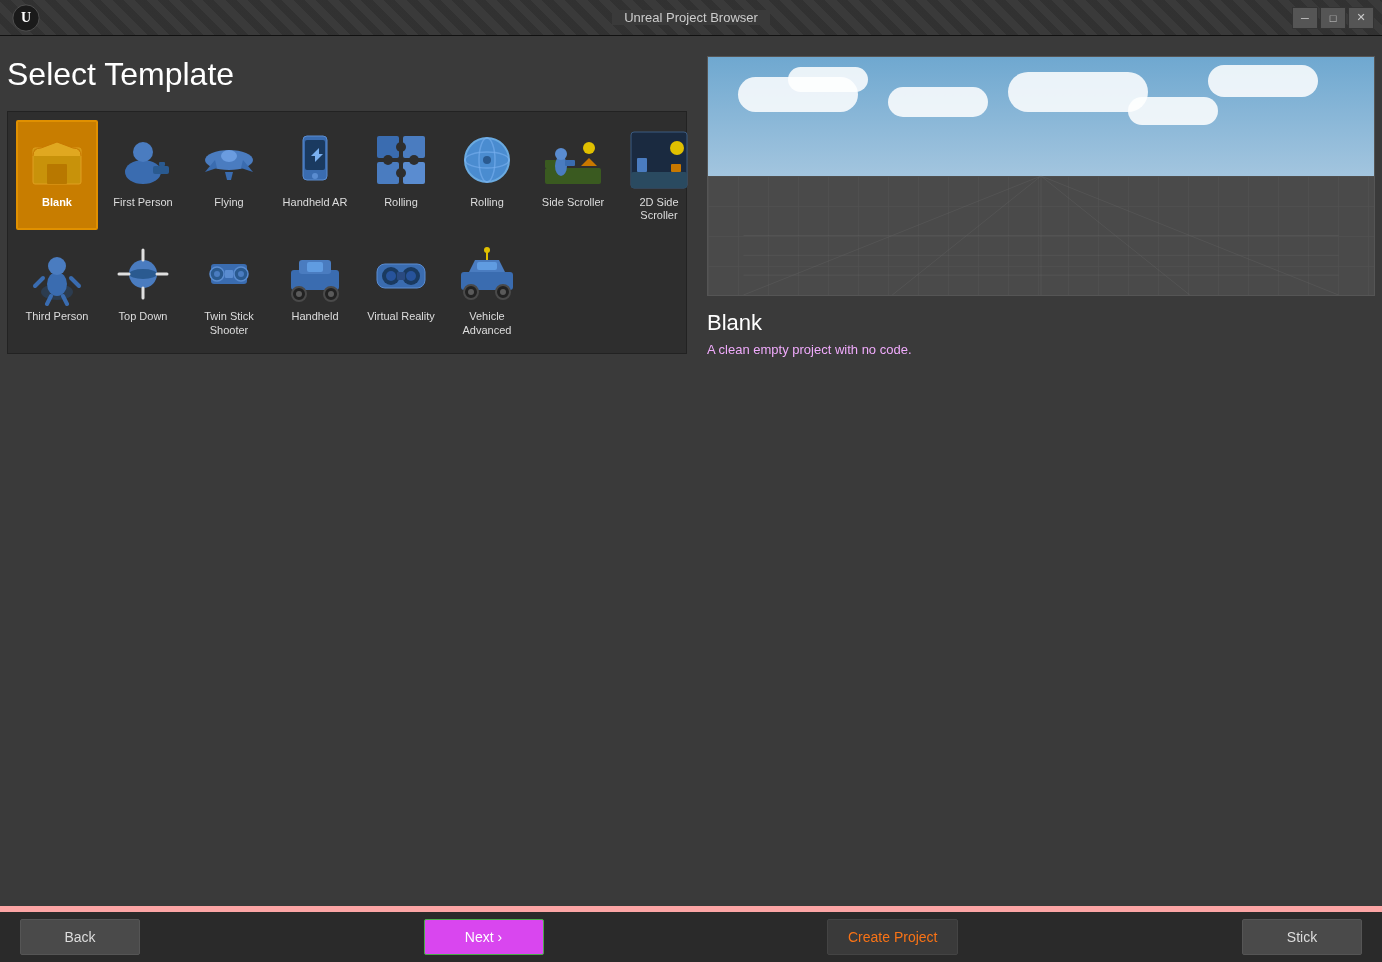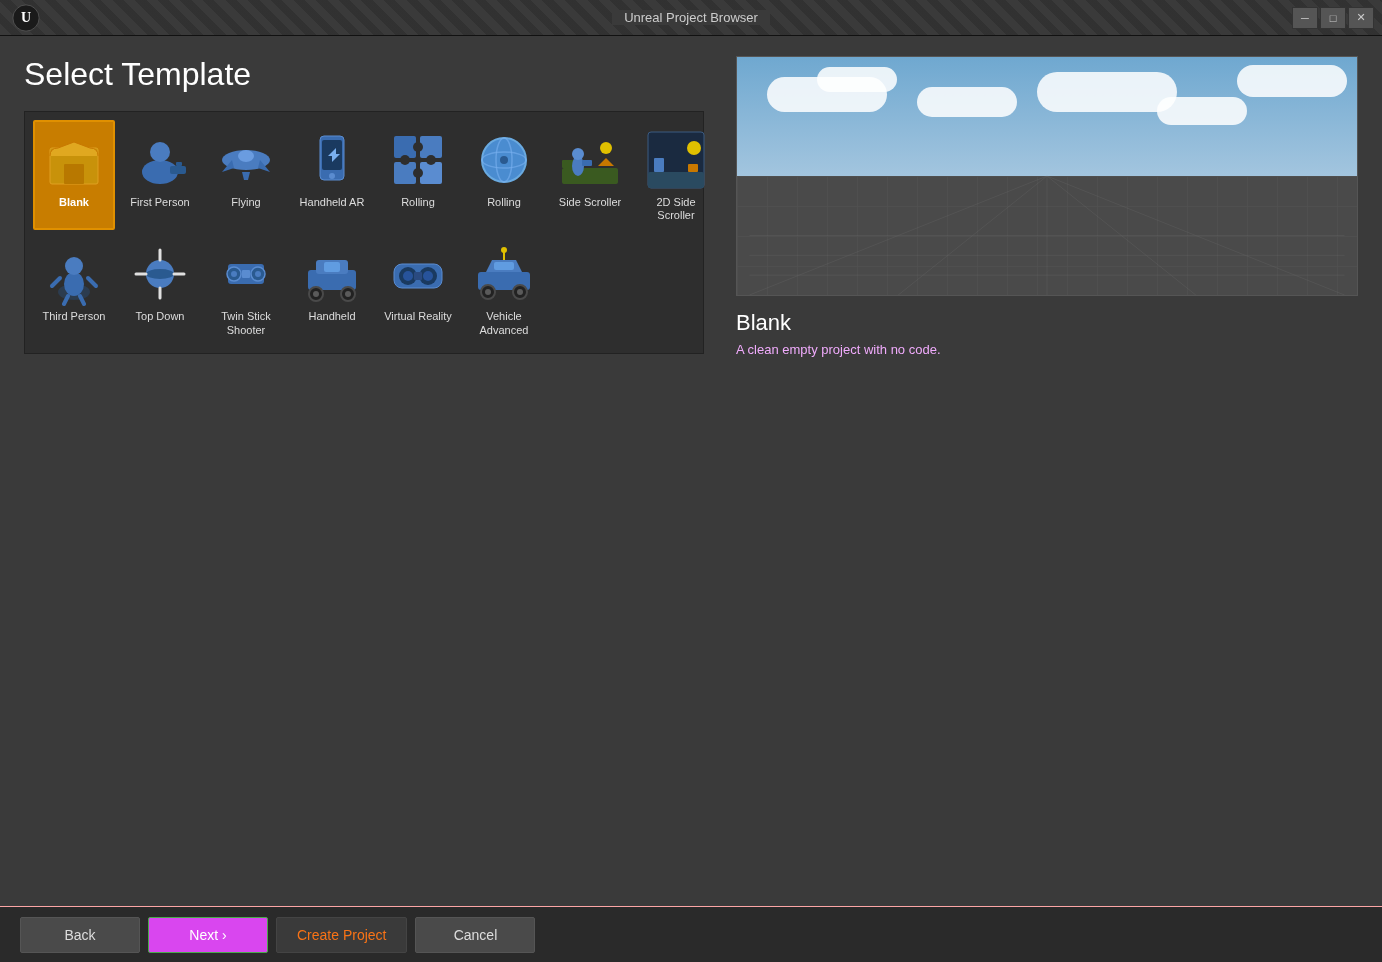--- a/index.html
+++ b/index.html
@@ -67,22 +67,22 @@
       width: 28px;
       height: 28px;
       z-index: 2;
     }
     .ue-logo svg { width: 100%; height: 100%; }
 
     
     .main-content {
       display: flex;
       height: calc(962px - 36px - 56px);
-      padding: 20px 24px;
-      gap: 32px;
+      padding: 20px 7px;
+      gap: 20px;
     }
 
     
     .left-panel {
       width: 680px;
       flex-shrink: 0;
     }
     .page-title {
       font-size: 32px;
       font-weight: 300;
@@ -183,24 +183,24 @@
     .template-desc {
       font-size: 13px;
       color: #f0abfc;
       margin-top: 6px;
     }
 
     
     .bottom-bar {
       height: 56px;
       background: #2a2a2a;
-      border-top: 1px solid #fca5a5;
-      display: flex;
-      align-items: center;
-      justify-content: flex-start;
+      border-top: 6px solid #fca5a5;
+      display: flex;
+      align-items: center;
+      justify-content: space-between;
       padding: 0 20px;
       gap: 8px;
       position: absolute;
       bottom: 0;
       left: 0;
       right: 0;
     }
     .btn {
       height: 36px;
       min-width: 120px;
@@ -469,14 +469,14 @@
   </div>
 </div>
 
 <div class="bottom-bar">
   <button class="btn">Back</button>
   <button class="btn primary">
     <span>Next</span>
     <span>›</span>
   </button>
   <button class="btn disabled">Create Project</button>
-  <button class="btn">Cancel</button>
+  <button class="btn">Stick</button>
 </div>
 
 </body></html>

